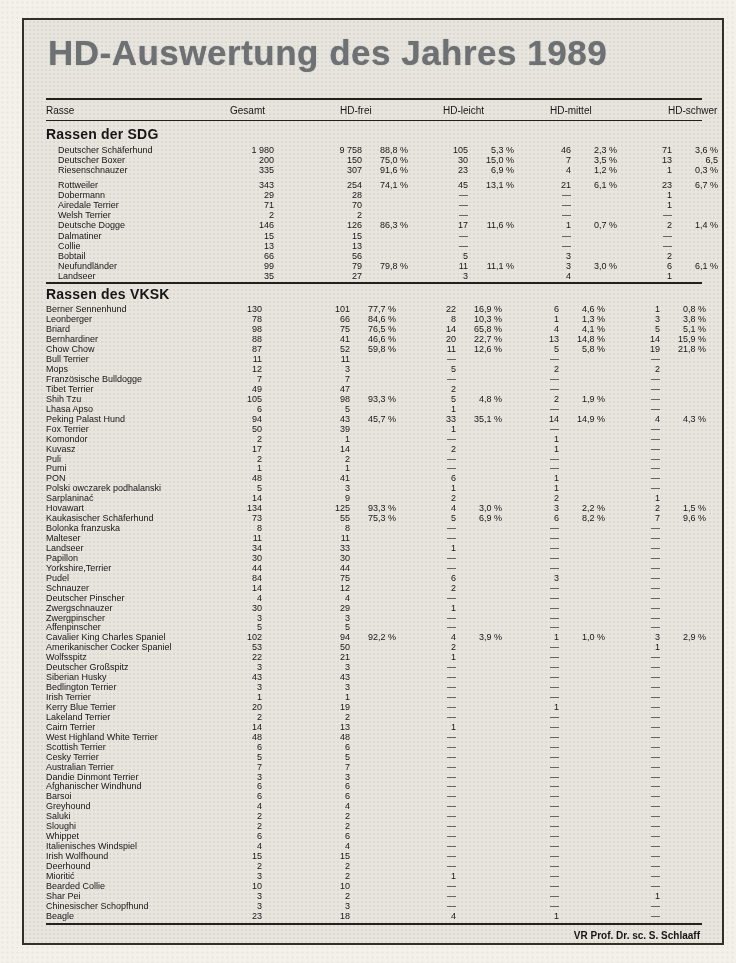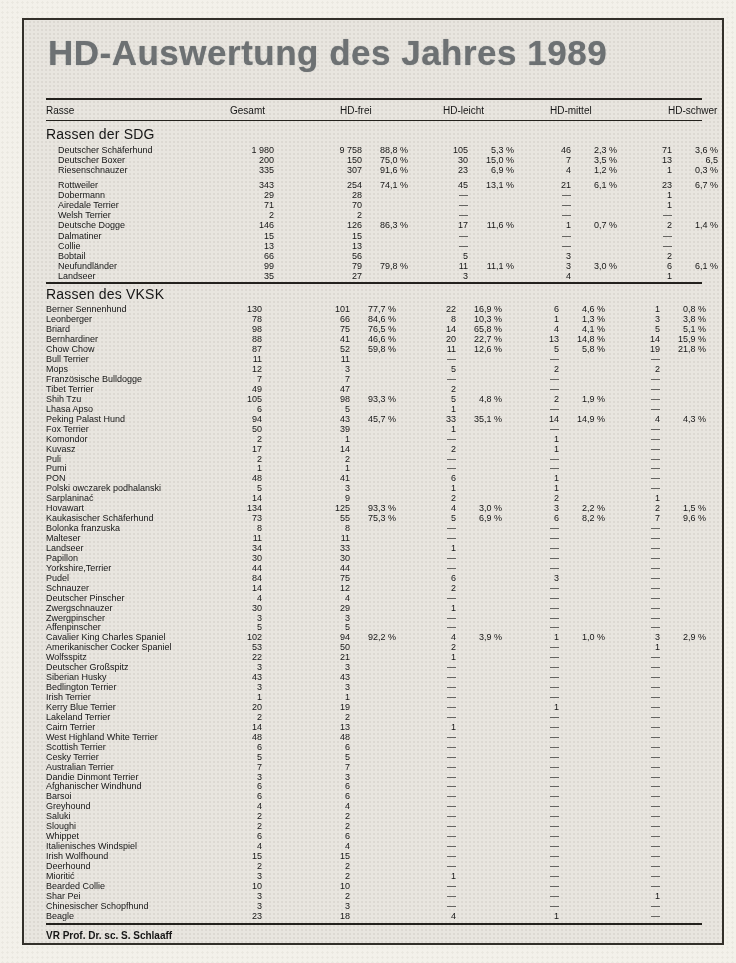--- a/index.html
+++ b/index.html
@@ -27,38 +27,38 @@
   }
   .rule{background:#23211d;}
   .rule-top{height:2px;margin-top:24px;}
   .rule-thin{height:1px;}
   .rule-mid{height:2px;margin-top:1px;}
   .rule-bottom{height:2px;margin-top:1px;}
   .colheader{position:relative;height:20px;font-size:10px;}
   .colheader span{position:absolute;top:5px;white-space:nowrap;}
   .section-heading{
     margin-top:5px;margin-bottom:2px;height:17px;line-height:17px;
-    font-size:14px;font-weight:normal;letter-spacing:0.2px;
+    font-size:14px;font-weight:bold;letter-spacing:0.2px;
   }
   .section-heading.vksk{margin-top:2px;}
   .rows{width:660px;}
   .row{
     display:grid;
     grid-template-columns:176px 40px 88px 46px 60px 46px 57px 46px 55px 46px;
     font-size:9px;white-space:nowrap;
   }
   .rows.sdg .row{height:10.2px;line-height:10.2px;padding-left:12px;}
   .rows.vksk .row{height:9.95px;line-height:9.95px;}
   .row.gap-top{margin-top:4px;}
   .row span{overflow:visible;}
   .row span.num{text-align:right;}
   .row span.name{text-align:left;}
   .footer{
     margin-top:4px;height:13px;line-height:13px;
-    font-size:10px;font-weight:bold;padding-right:2px;
+    font-size:10px;font-weight:bold;text-align:right;padding-right:2px;
   }
 </style>
 </head>
 <body>
 
 <div class="page">
   <div class="frame">
     <div class="inner">
 
       <h1 class="doc-title">HD-Auswertung des Jahres 1989</h1>

